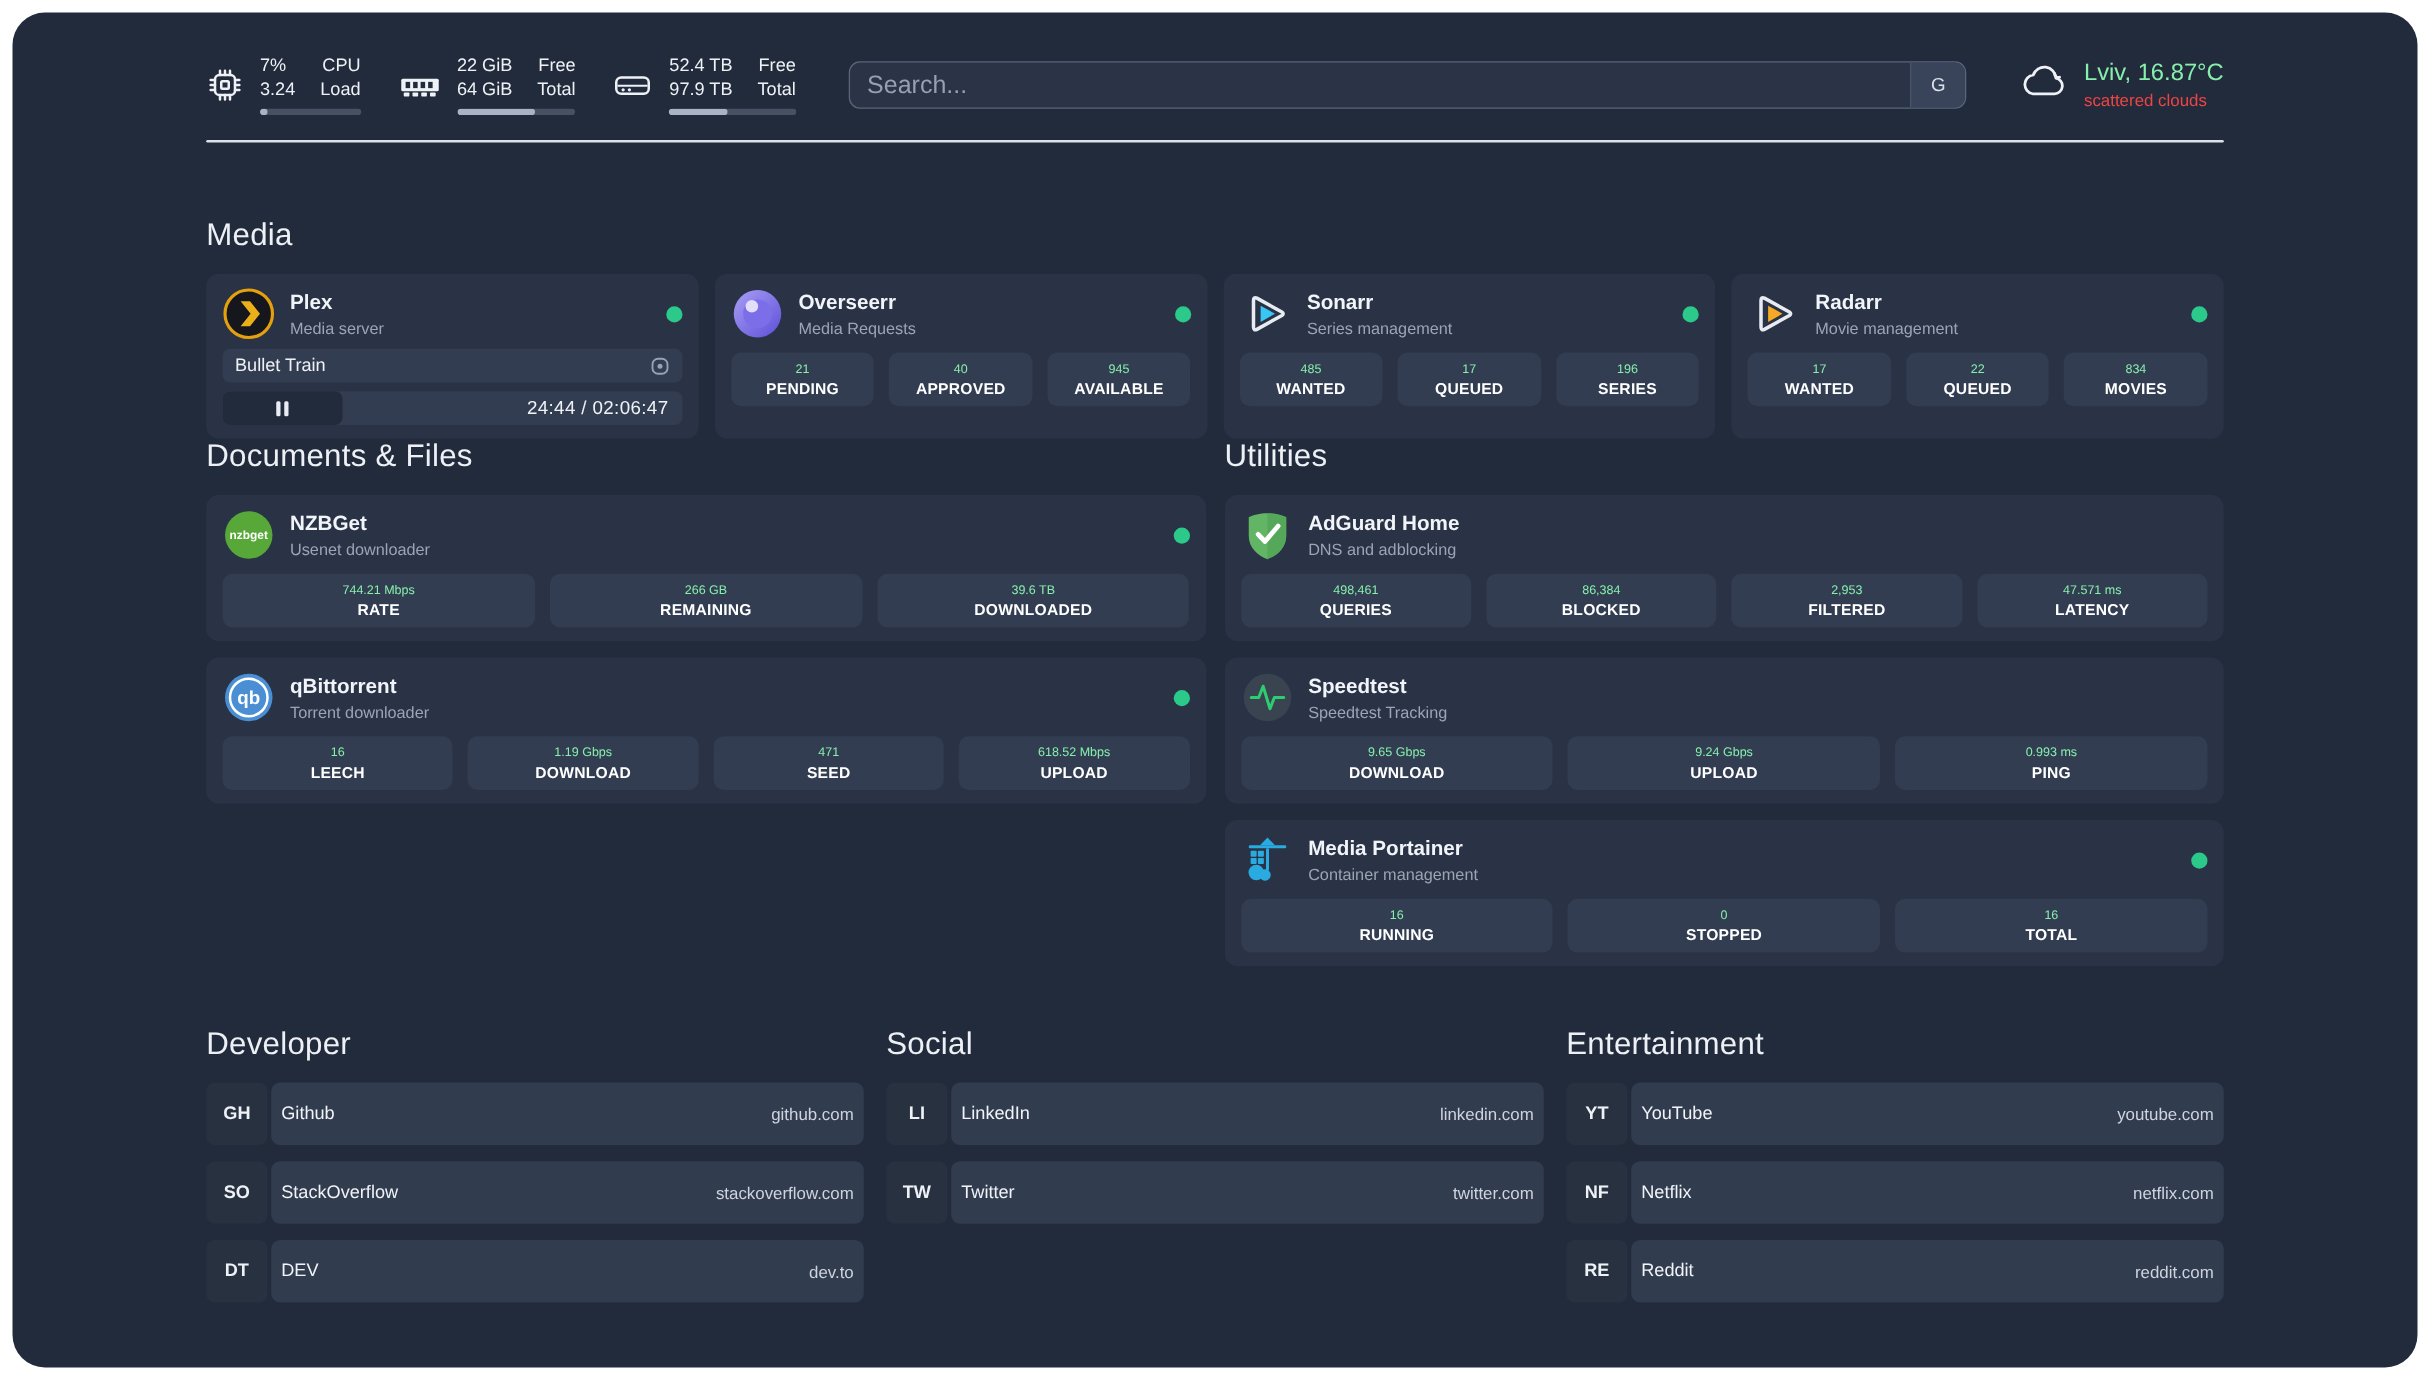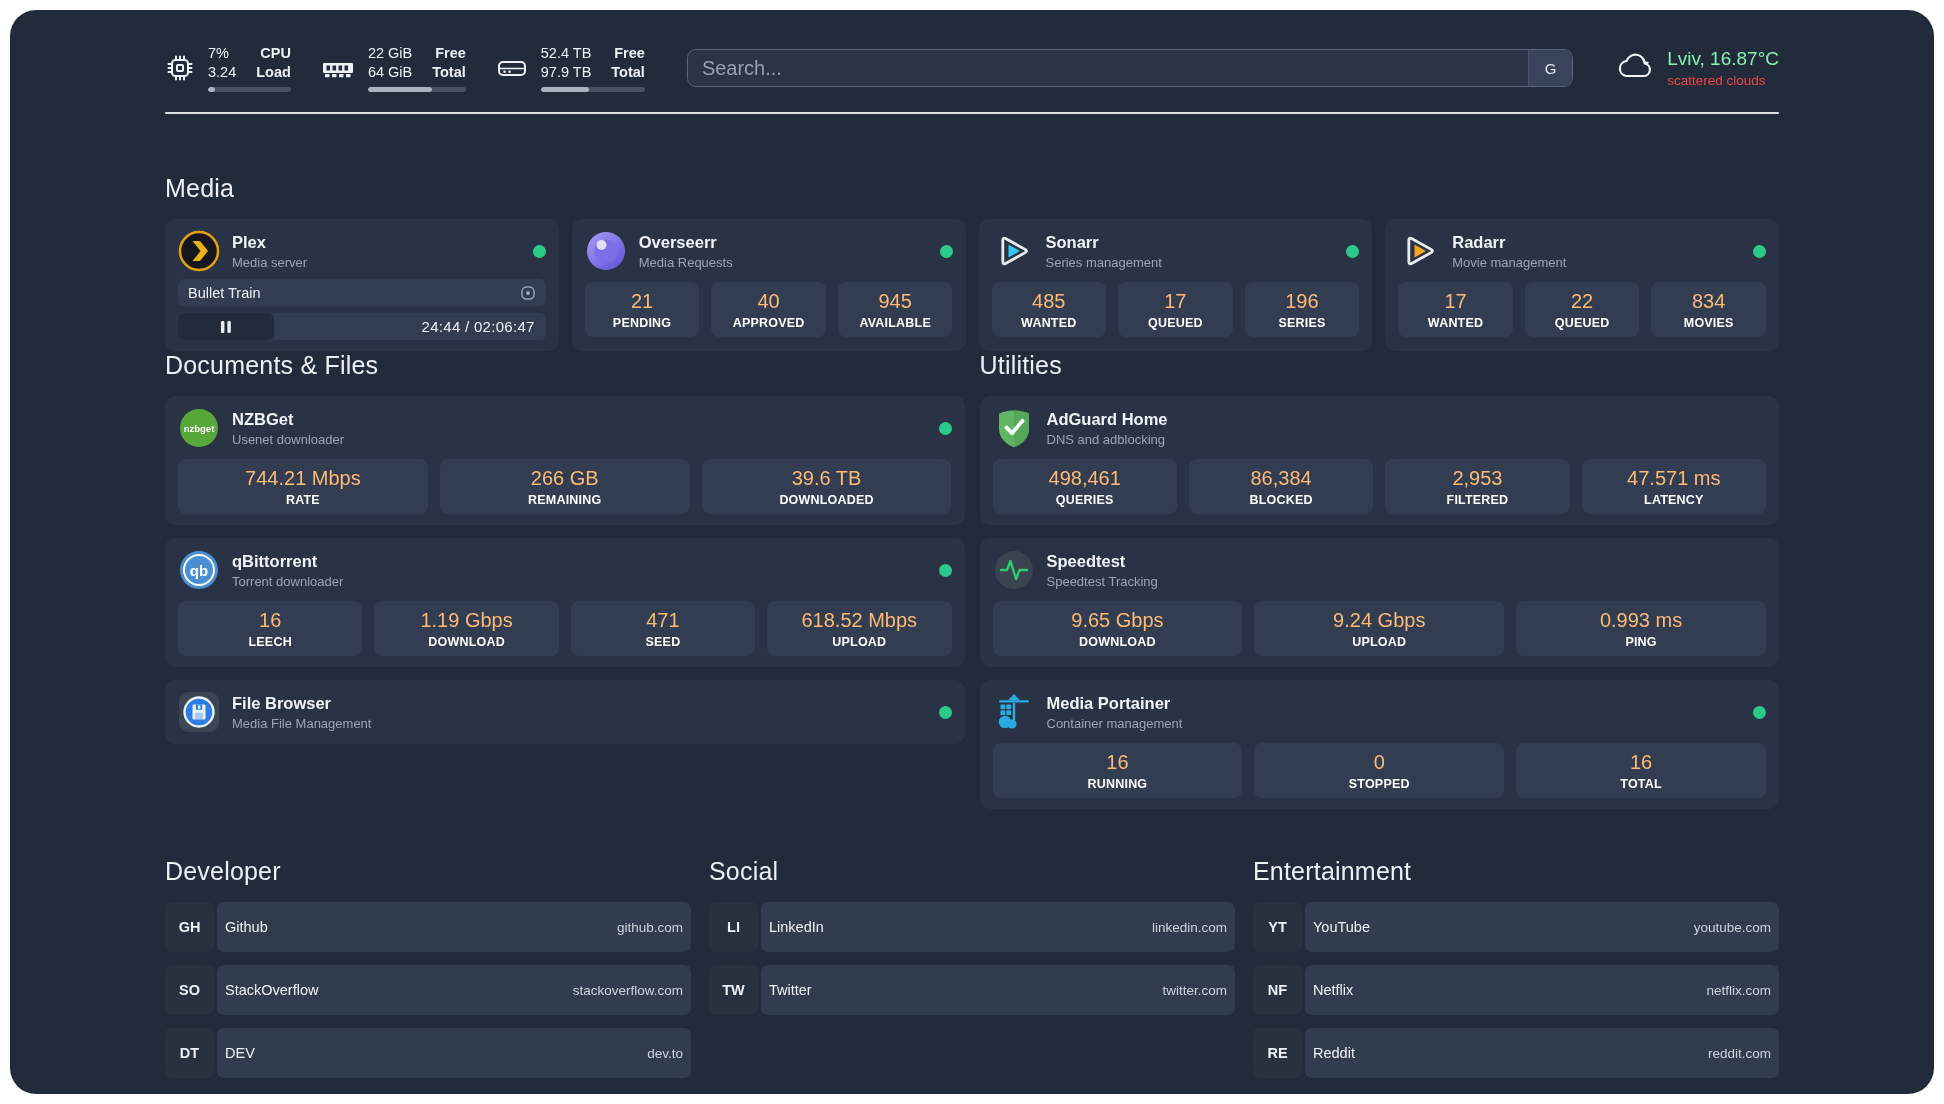--- a/index.html
+++ b/index.html
@@ -18,21 +18,21 @@
   }
   .inner { padding: 36px 155px 0; }
 
   
   .topbar { display: flex; align-items: center; height: 44px; }
   .sys-stat { display: flex; align-items: center; gap: 13px; margin-right: 30px; }
   .stat-icon { display: flex; flex: 0 0 auto; }
   .stat-body { display: flex; flex-direction: column; }
   .stat-cols { display: flex; gap: 20px; font-size: 14.5px; line-height: 1.3; color: #eef1f6; }
   .stat-col { display: flex; flex-direction: column; white-space: nowrap; }
-  .stat-col.lbl { text-align: right; font-weight: bold; }
+  .stat-col.lbl { text-align: right; }
   .stat-track { margin-top: 5px; height: 5px; border-radius: 3px; background: #47516400; background: #475164; overflow: hidden; }
   .stat-fill { height: 100%; border-radius: 3px; background: #aab3c2; }
 
   .searchwrap {
     flex: 1; margin: 0 42px 0 12px; height: 38px;
     border: 1.5px solid #5b657b; border-radius: 9px;
     background: #2b3446; display: flex; align-items: stretch; overflow: hidden;
   }
   .searchwrap input {
     flex: 1; background: transparent; border: none; outline: none;
@@ -60,21 +60,21 @@
   .card { background: #2a3345; border-radius: 10px; padding: 11px 13px; }
   .card-head { display: flex; align-items: center; }
   .svc-icon { width: 42px; height: 42px; flex: 0 0 auto; display: flex; }
   .svc-text { margin-left: 12px; }
   .svc-title { font-size: 16.5px; font-weight: 600; color: #f1f4f8; }
   .svc-sub { font-size: 13px; color: #9ba5b4; margin-top: 3px; }
   .dot { width: 13px; height: 13px; border-radius: 50%; background: #2bc98a; margin-left: auto; flex: 0 0 auto; }
 
   .stat-grid { display: flex; gap: 12px; margin-top: 10px; }
   .stat-box { flex: 1; background: #323d51; border-radius: 8px; text-align: center; padding: 8px 4px 7px; }
-  .stat-val { font-size: 20px; color: #fdba74; }
+  .stat-val { font-size: 10px; color: #86efac; }
   .stat-lbl { font-size: 12.5px; font-weight: 700; color: #ffffff; margin-top: 3px; letter-spacing: .2px; }
 
   
   .np-row { margin-top: 7px; height: 27px; background: #323d51; border-radius: 6px; display: flex; align-items: center; padding: 0 10px; }
   .np-title { font-size: 14.5px; color: #eef1f6; }
   .np-cam { margin-left: auto; display: flex; }
   .np-row.player { padding: 0; overflow: hidden; }
   .pause-pill { width: 96px; height: 100%; background: #222b3c; border-radius: 6px; display: flex; align-items: center; justify-content: center; cursor: pointer; }
   .np-time { margin-left: auto; padding-right: 11px; font-size: 15px; font-weight: 500; color: #eef2f7; letter-spacing: .3px; }
 
@@ -403,39 +403,20 @@
               <div class="stat-val">471</div>
               <div class="stat-lbl">SEED</div>
             </div>
             <div class="stat-box">
               <div class="stat-val">618.52 Mbps</div>
               <div class="stat-lbl">UPLOAD</div>
             </div>
           </div>
         </div>
 
-        <div class="card">
-          <div class="card-head">
-            <span class="svc-icon">
-              <svg width="42" height="42" viewBox="0 0 42 42">
-                <rect x="1" y="1" width="40" height="40" rx="9" fill="#3c4554"></rect>
-                <circle cx="21" cy="21" r="14.5" fill="#2a7de1" stroke="#eaf1fb" stroke-width="2.4"></circle>
-                <rect x="14.5" y="13.5" width="13" height="15" rx="1.5" fill="#eaf1fb"></rect>
-                <rect x="17.8" y="13.5" width="6.4" height="5.2" fill="#2a7de1"></rect>
-                <rect x="20" y="14.4" width="2.4" height="3.4" fill="#eaf1fb"></rect>
-                <rect x="17" y="21.8" width="8" height="6.7" fill="#2a7de1" opacity="0.35"></rect>
-              </svg>
-            </span>
-            <div class="svc-text">
-              <div class="svc-title">File Browser</div>
-              <div class="svc-sub">Media File Management</div>
-            </div>
-            <span class="dot"></span>
-          </div>
-        </div>
       </div>
 
       <div class="col">
         <div class="section-title col-head">Utilities</div>
 
         <div class="card">
           <div class="card-head">
             <span class="svc-icon">
               <svg width="42" height="42" viewBox="0 0 42 42">
                 <path d="M21 3.5 C27 3.5 33 5 36 6.8 V21.5 C36 31 29 37.3 21 40.3 C13 37.3 6 31 6 21.5 V6.8 C9 5 15 3.5 21 3.5 Z" fill="#63b566"></path>

